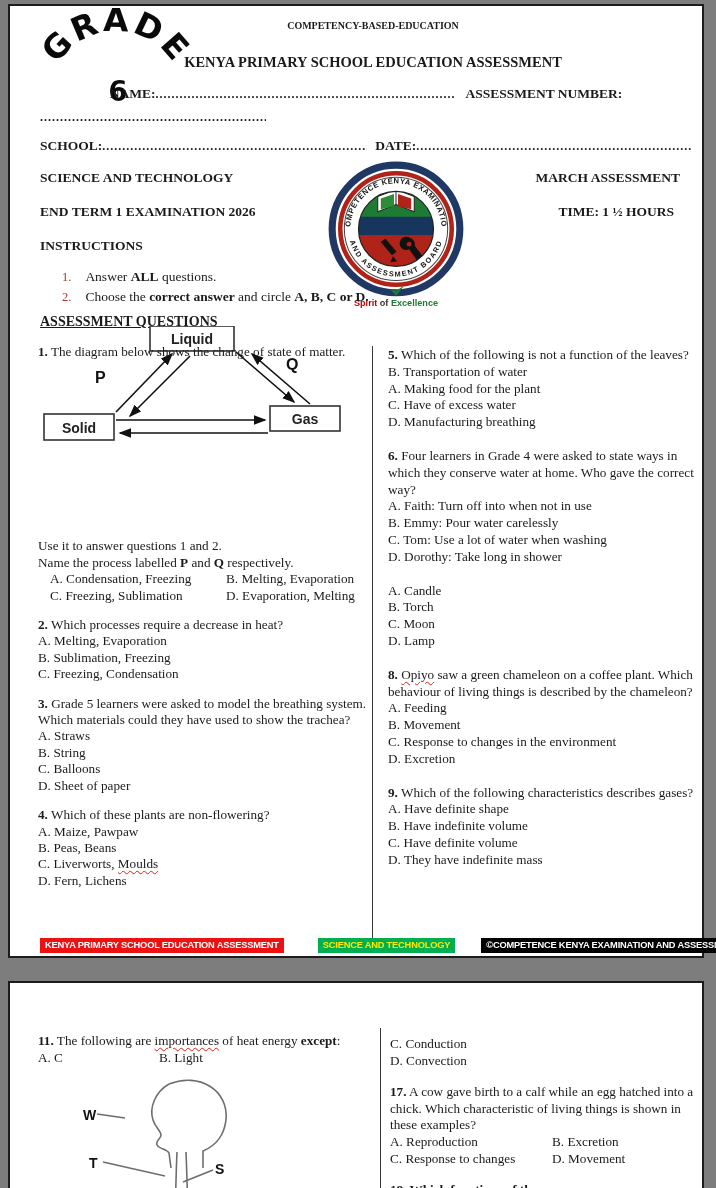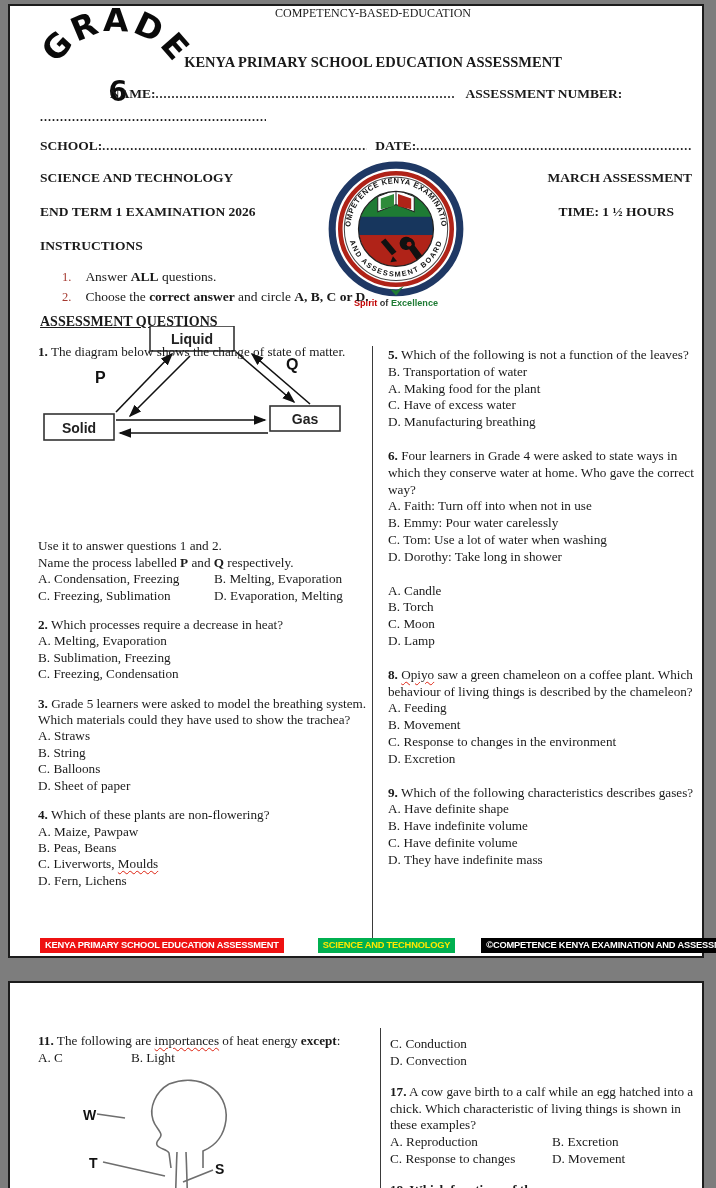--- a/index.html
+++ b/index.html
@@ -4,50 +4,50 @@
 <style>
   html,body{margin:0;padding:0;}
   body{position:relative;width:716px;height:1188px;background:#7d7d7d;overflow:hidden;
        font-family:"Liberation Serif",serif;color:#1a1a1a;}
   .page{position:absolute;left:8px;width:692px;background:#fff;border:2px solid #1c1c1c;}
   #p1{top:4px;height:950px;}
   #p2{top:981px;height:250px;border-bottom:none;}
 
   
   .badge{position:absolute;left:22px;top:2px;}
-  .title1{position:absolute;top:0;left:34px;right:0;text-align:center;font-size:12px;font-weight:normal;}
+  .title1{position:absolute;top:14px;left:34px;right:0;text-align:center;font-size:10px;font-weight:bold;}
   .title2{position:absolute;top:48px;left:34px;right:0;text-align:center;font-size:14.5px;font-weight:bold;}
   .frow{position:absolute;left:30px;right:10px;font-weight:bold;font-size:13.5px;display:flex;align-items:flex-end;}
   .dots{overflow:hidden;white-space:nowrap;font-size:12px;letter-spacing:1px;font-weight:bold;}
   .name-row{top:80px;justify-content:center;} .name-dots{flex:0 0 300px;} .assess-lbl{margin-left:10px;}
   .dots2-row{position:absolute;top:104px;left:30px;width:226px;}
   .school-row{top:132px;} .school-dots{flex:0 0 265px;} .date-lbl{margin-left:8px;} .date-dots{flex:1;}
 
   .meta{position:absolute;font-size:13.5px;font-weight:bold;}
-  .m-subject{top:164px;left:30px;} .m-march{top:164px;right:10px;}
+  .m-subject{top:164px;left:30px;} .m-march{top:164px;right:22px;}
   .m-term{top:198px;left:30px;}    .m-time{top:198px;right:28px;}
   .m-instr{top:232px;left:30px;}
 
   .seal{position:absolute;left:315px;top:152px;z-index:1;}
   .instr-list{position:absolute;top:263px;left:52px;font-size:13.5px;z-index:2;}
   .instr-line{margin-bottom:4px;}
   .instr-num{color:#a5392f;font-size:12.5px;margin-right:14px;}
 
   .section-title{position:absolute;top:308px;left:30px;font-size:14px;font-weight:bold;text-decoration:underline;}
   .divider{position:absolute;left:362px;top:340px;height:598px;border-left:1.6px solid #3a3a3a;}
 
   .col{position:absolute;font-size:13.2px;}
   .col-left{left:28px;top:338px;width:332px;line-height:16.4px;}
   .col-right{left:378px;top:341px;width:317px;line-height:16.8px;}
   .col-left .qb{margin-bottom:13px;}
   .col-right .qb{margin-bottom:17px;}
   .qn{font-weight:bold;}
   .b{font-weight:bold;}
   .wavy{text-decoration:underline wavy #d21; text-decoration-thickness:1px; text-underline-offset:2px;}
-  .grid2{display:grid;grid-template-columns:176px auto;}
+  .grid2{display:grid;grid-template-columns:176px auto;margin-left:12px;}
   .grid2b{display:grid;grid-template-columns:162px auto;}
 
   .q1b{position:relative;}
   .q1text{position:relative;z-index:2;width:330px;}
   .state-svg{position:absolute;left:0;top:-18px;z-index:1;}
   .q1sp{height:178px;}
 
   
   .footer{position:absolute;left:30px;right:10px;bottom:3px;display:flex;
           font-family:"Liberation Sans",sans-serif;font-weight:bold;font-size:9.3px;letter-spacing:-0.2px;}
@@ -57,21 +57,21 @@
   .f-black{background:#000;color:#fff;margin-left:26px;}
 
   
   .sketch{position:absolute;left:55px;top:95px;z-index:1;}
   .divider2{position:absolute;left:370px;top:45px;height:205px;border-left:1.6px solid #3a3a3a;}
   .col2{position:absolute;font-size:13.2px;line-height:16.6px;z-index:2;}
   .col2-left{left:28px;top:50px;width:305px;}
   .col2-right{left:380px;top:53px;width:312px;}
   .col2 .qb{margin-bottom:15px;}
   .cutline{display:flex;}
-  .cut-b{margin-left:68px;}
+  .cut-b{margin-left:96px;}
 </style>
 </head>
 <body>
 
 <div>
 
   <div class="page" id="p1">
 
     <svg class="badge" width="168" height="100" viewBox="0 0 170 100">
       <defs>

